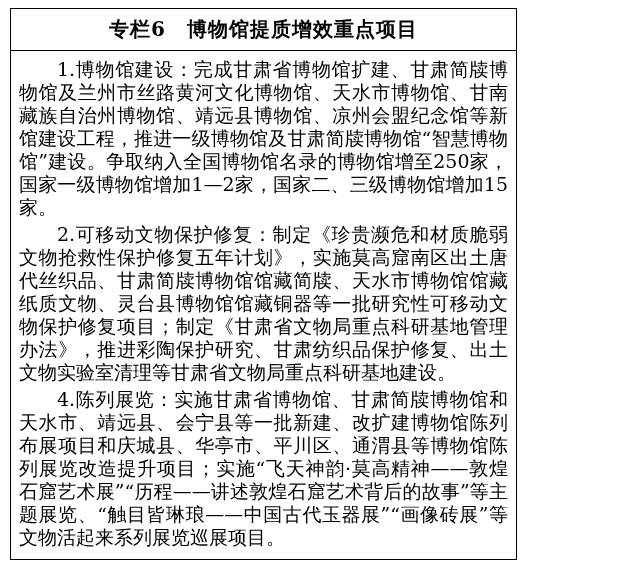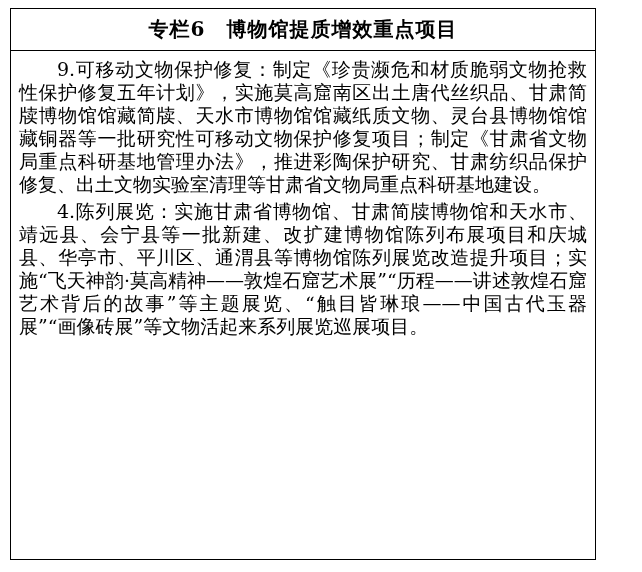--- a/index.html
+++ b/index.html
@@ -15,21 +15,21 @@
     position: relative;
     width: 642px;
     height: 572px;
     background: #ffffff;
     overflow: hidden;
   }
   .column-box {
     position: absolute;
     left: 10px;
     top: 8px;
-    width: 586px;
+    width: 507px;
     height: 552px;
     border: 1px solid #000000;
     background: #ffffff;
     box-sizing: border-box;
     overflow: hidden;
   }
   .box-title {
     height: 41px;
     border-bottom: 1px solid #000000;
     display: flex;
@@ -50,17 +50,18 @@
     text-indent: 2em;
   }
 </style>
 </head>
 <body>
 
 <div class="page">
   <div class="column-box">
     <div class="box-title">专栏6　博物馆提质增效重点项目</div>
     <div class="box-body">
-      <p>9.可移动文物保护修复：制定《珍贵濒危和材质脆弱文物抢救性保护修复五年计划》，实施莫高窟南区出土唐代丝织品、甘肃简牍博物馆馆藏简牍、天水市博物馆馆藏纸质文物、灵台县博物馆馆藏铜器等一批研究性可移动文物保护修复项目；制定《甘肃省文物局重点科研基地管理办法》，推进彩陶保护研究、甘肃纺织品保护修复、出土文物实验室清理等甘肃省文物局重点科研基地建设。</p>
+      <p>1.博物馆建设：完成甘肃省博物馆扩建、甘肃简牍博物馆及兰州市丝路黄河文化博物馆、天水市博物馆、甘南藏族自治州博物馆、靖远县博物馆、凉州会盟纪念馆等新馆建设工程，推进一级博物馆及甘肃简牍博物馆“智慧博物馆”建设。争取纳入全国博物馆名录的博物馆增至250家，国家一级博物馆增加1—2家，国家二、三级博物馆增加15家。</p>
+      <p>2.可移动文物保护修复：制定《珍贵濒危和材质脆弱文物抢救性保护修复五年计划》，实施莫高窟南区出土唐代丝织品、甘肃简牍博物馆馆藏简牍、天水市博物馆馆藏纸质文物、灵台县博物馆馆藏铜器等一批研究性可移动文物保护修复项目；制定《甘肃省文物局重点科研基地管理办法》，推进彩陶保护研究、甘肃纺织品保护修复、出土文物实验室清理等甘肃省文物局重点科研基地建设。</p>
       <p>4.陈列展览：实施甘肃省博物馆、甘肃简牍博物馆和天水市、靖远县、会宁县等一批新建、改扩建博物馆陈列布展项目和庆城县、华亭市、平川区、通渭县等博物馆陈列展览改造提升项目；实施“飞天神韵·莫高精神——敦煌石窟艺术展”“历程——讲述敦煌石窟艺术背后的故事”等主题展览、“触目皆琳琅——中国古代玉器展”“画像砖展”等文物活起来系列展览巡展项目。</p>
     </div>
   </div>
 </div>
 
 </body></html>

